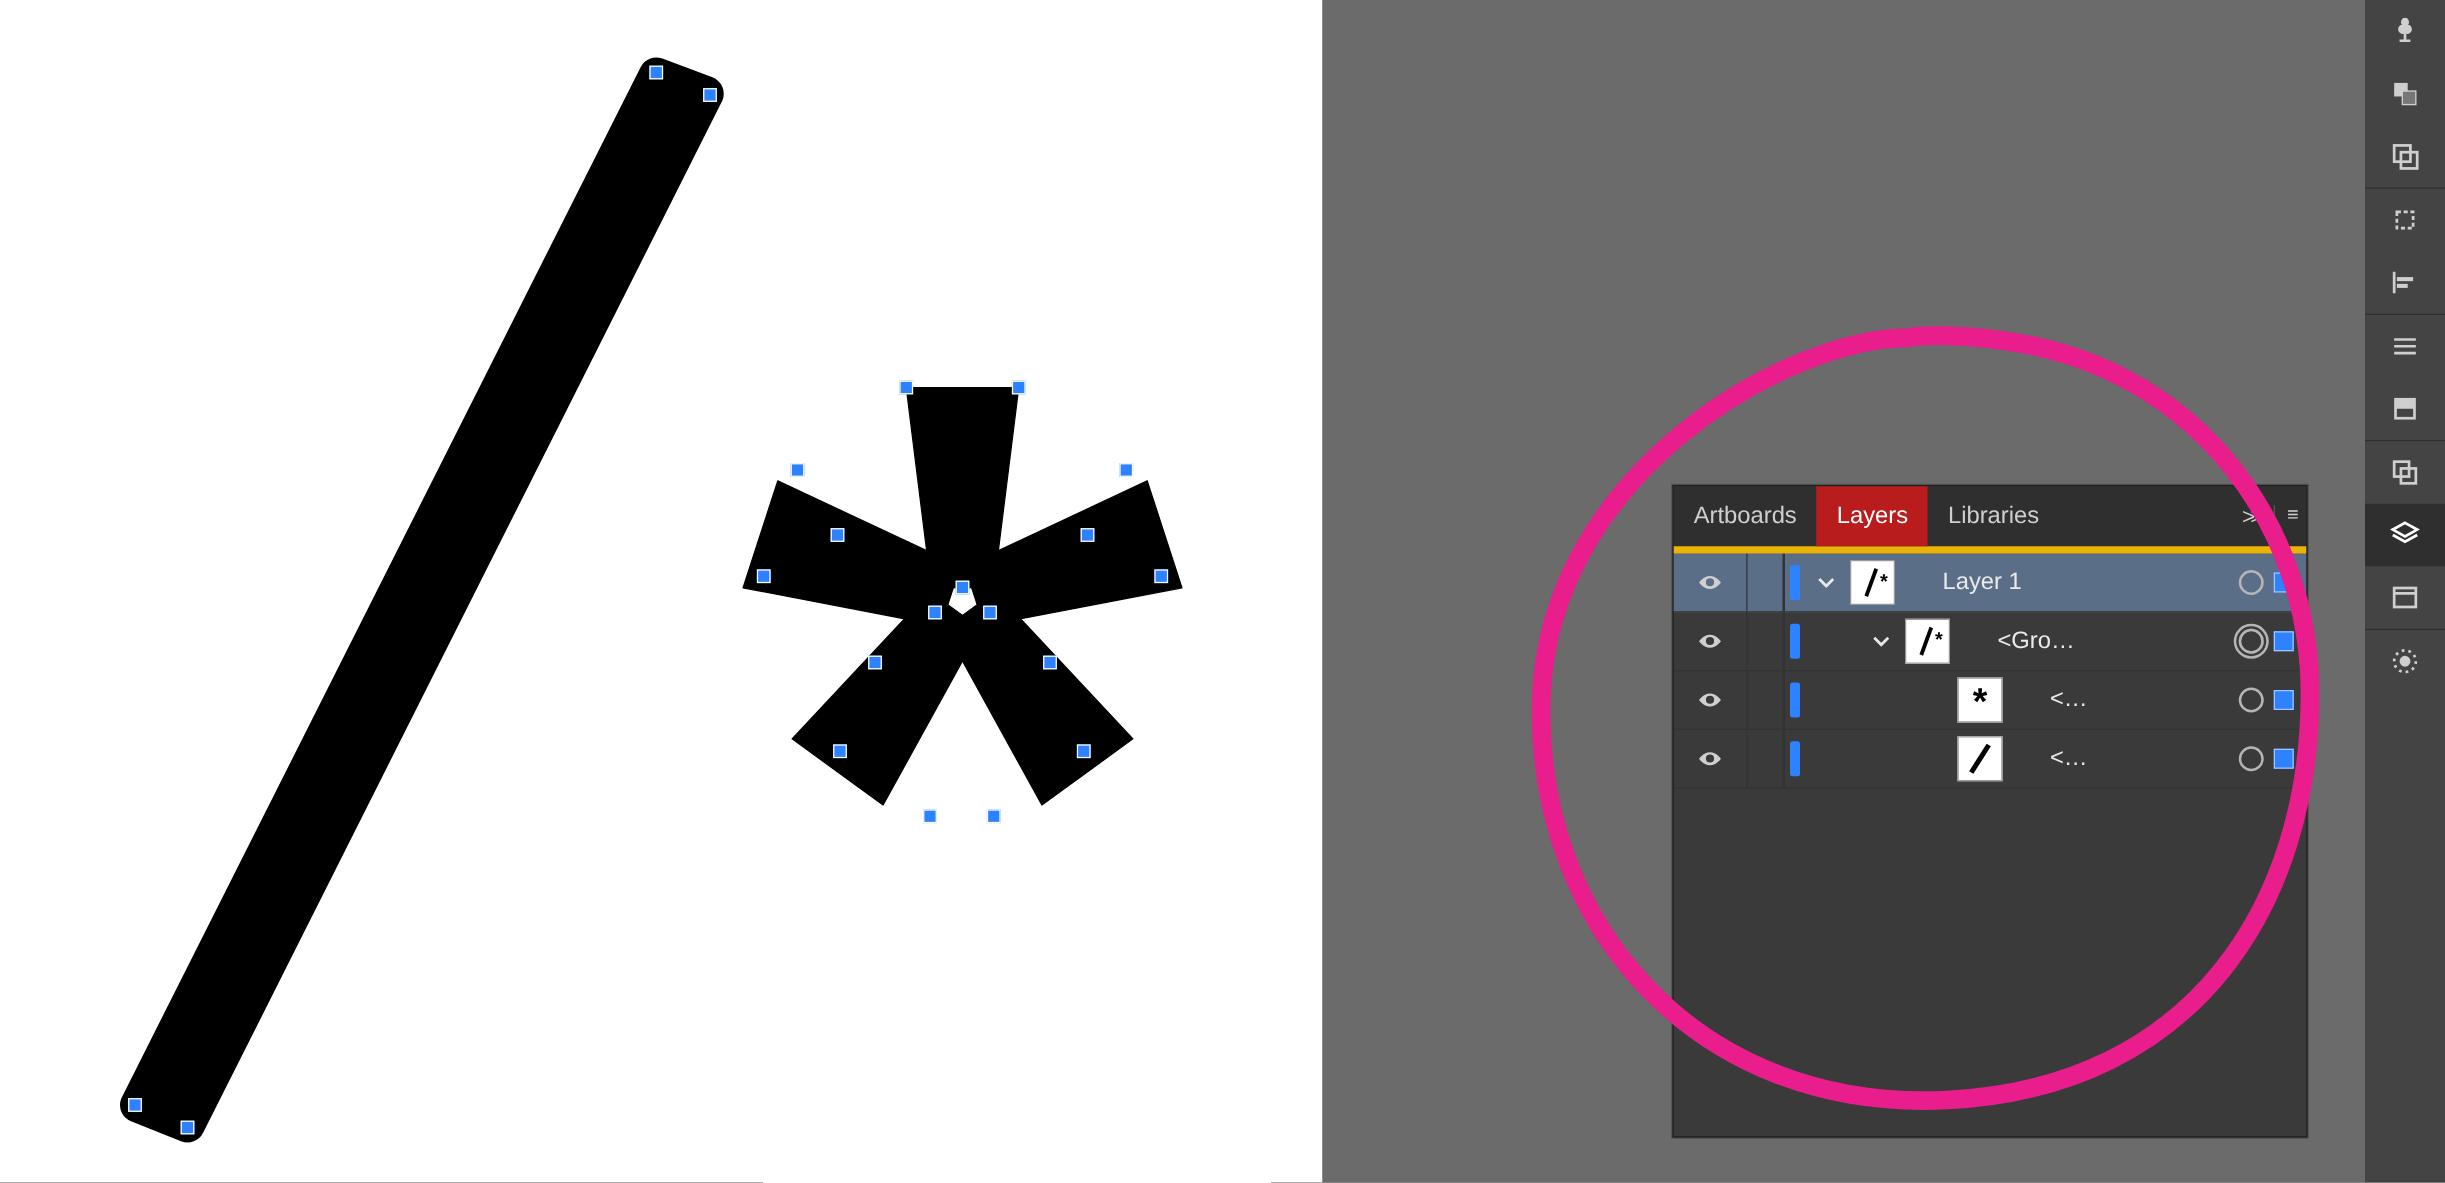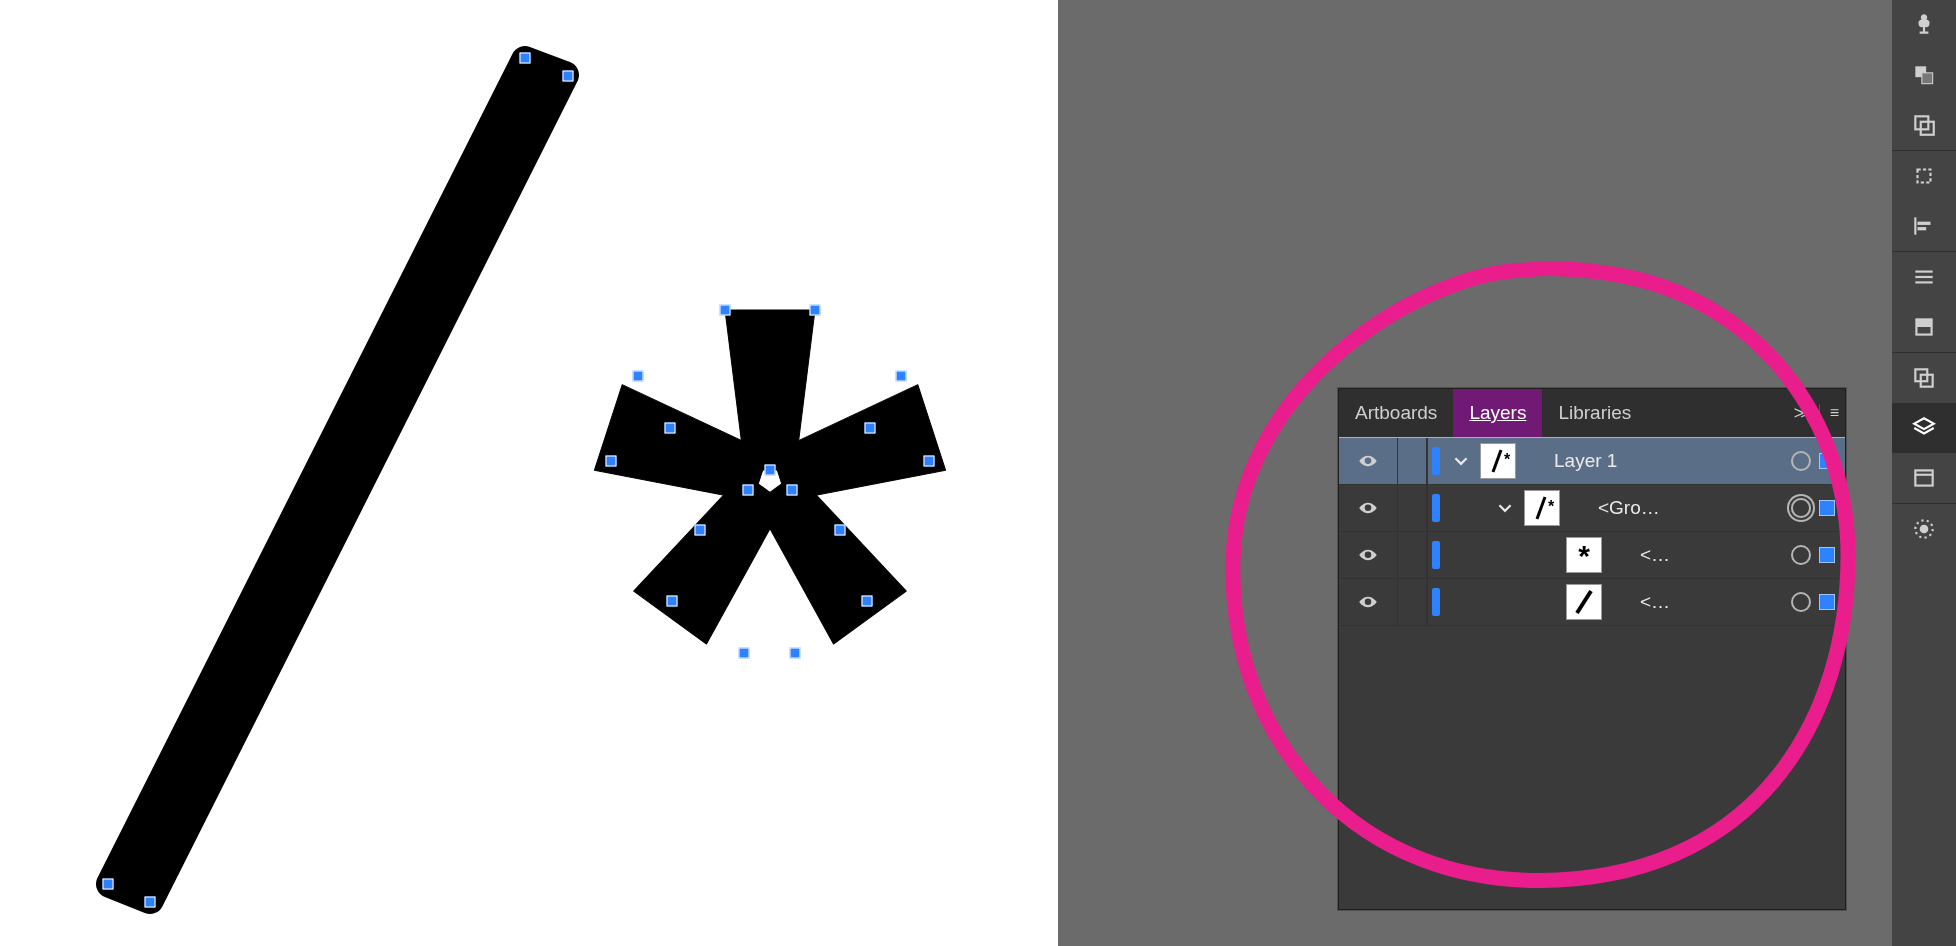--- a/index.html
+++ b/index.html
@@ -74,36 +74,35 @@
     background: #3a3a3a;
     border: 1px solid #1f1f1f;
     box-shadow: 0 0 0 1px rgba(0,0,0,.25);
     color: #e8e8e8;
   }
   .panel-tabs {
     display: flex;
     align-items: center;
     height: 48px;
     background: #2f2f2f;
-    border-bottom: 1px solid #eab308;
+    border-bottom: 6px solid #eab308;
     position: relative;
   }
   .panel-tab {
     height: 100%;
     padding: 0 16px;
     display: flex;
     align-items: center;
     font-size: 19px;
     color: #cfcfcf;
     cursor: pointer;
   }
   .panel-tab.active {
-    background: #701a75;
+    background: #b91c1c;
     color: #fff;
-    text-decoration: underline;
   }
   .panel-tab-controls {
     position: absolute;
     right: 6px;
     top: 0;
     bottom: 0;
     display: flex;
     align-items: center;
     gap: 12px;
     color: #cfcfcf;

